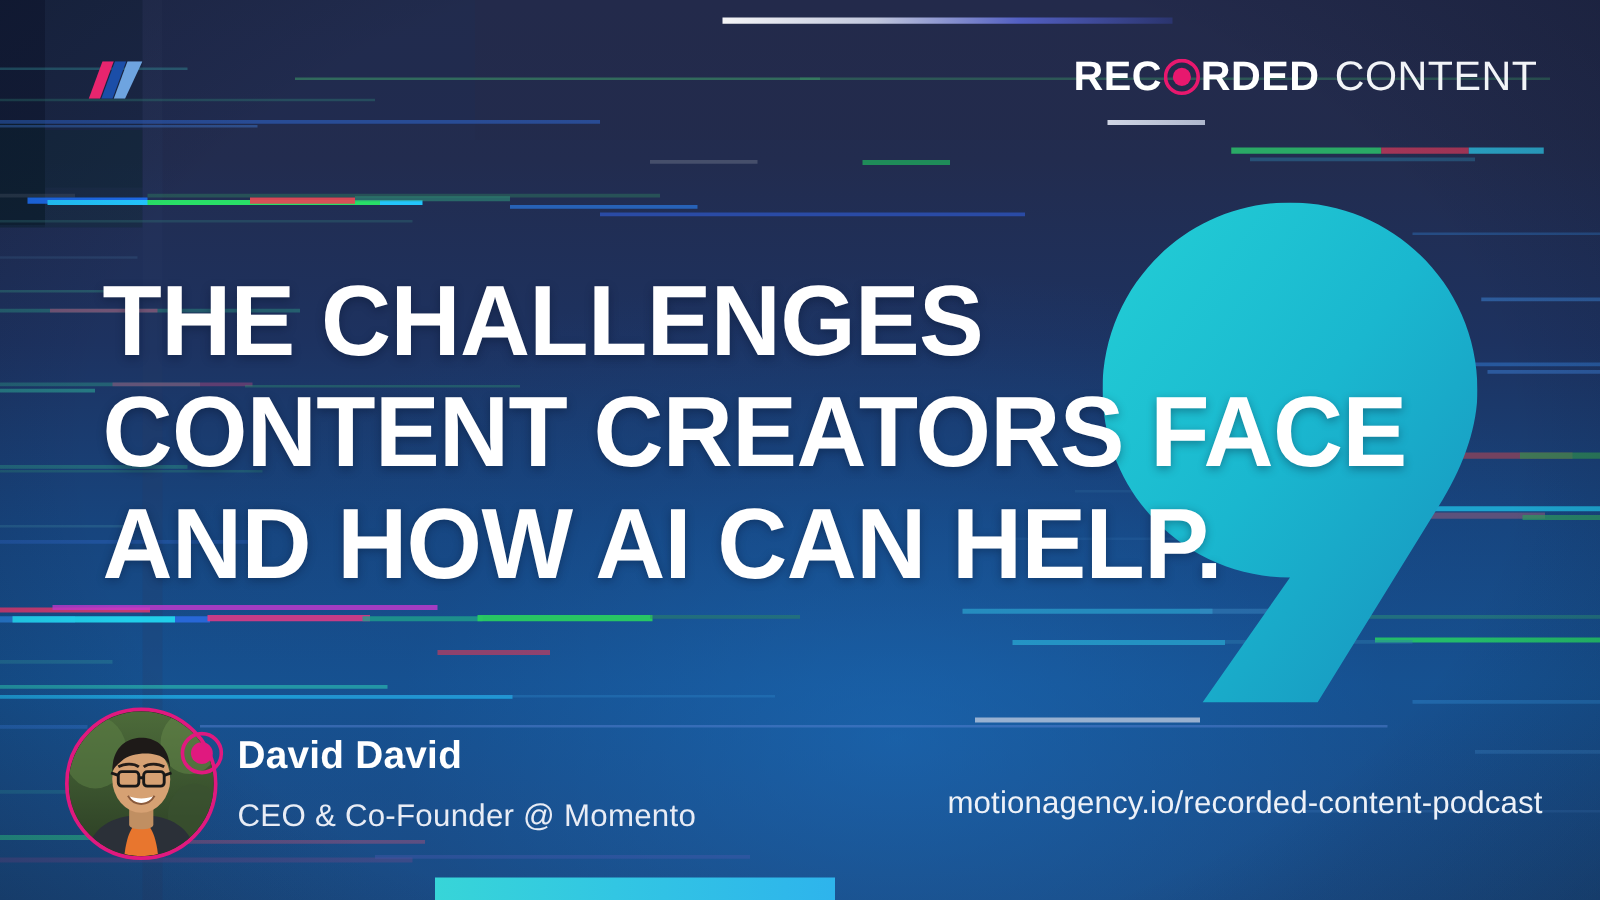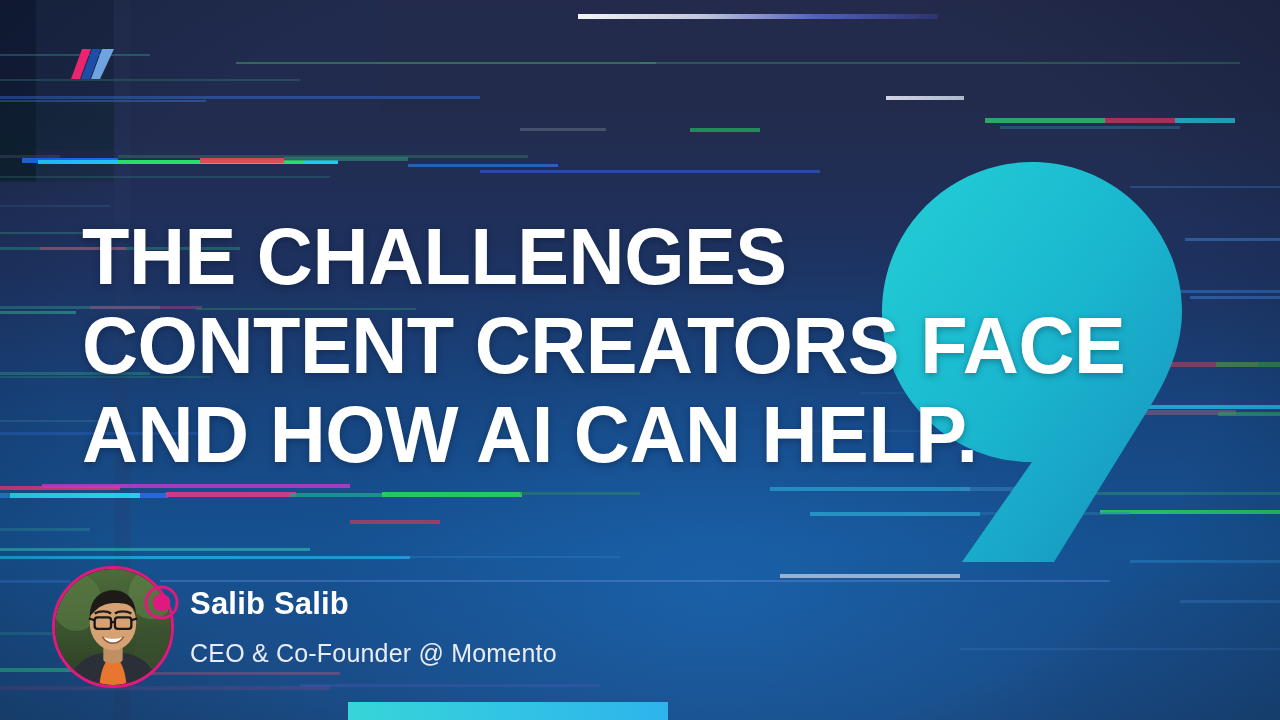--- a/index.html
+++ b/index.html
@@ -302,20 +302,29 @@
   <div class="bg-vignette"></div>
 
   <div id="motion-logo">
     <svg id="motion-mark" viewBox="0 0 52 30" aria-hidden="true">
       <polygon points="9,30 20,0 29,0 18,30" fill="#e8256e"></polygon>
       <polygon points="19,30 30,0 39,0 28,30" fill="#1b4ea8"></polygon>
       <polygon points="29,30 40,0 52,0 38,30" fill="#6ea4e0"></polygon>
     </svg>
   </div>
 
+  <div id="rc-lockup">
+    <span class="rc-bold">REC</span>
+    <svg id="rc-dot" viewBox="0 0 30 30" aria-hidden="true">
+      <circle cx="15" cy="15" r="13.5" fill="none" stroke="#e8186e" stroke-width="3"></circle>
+      <circle cx="15" cy="15" r="7.5" fill="#e8186e"></circle>
+    </svg>
+    <span class="rc-bold">RDED</span>
+    <span class="rc-light" style="margin-left:12px">CONTENT</span>
+  </div>
   <div id="rc-rule"></div>
 
   <h1 id="headline">
     <span class="hl-line">THE CHALLENGES</span>
     <span class="hl-line">CONTENT CREATORS FACE</span>
     <span class="hl-line">AND HOW AI CAN HELP.</span>
   </h1>
 
   <div id="speaker">
     <div id="avatar-wrap">
@@ -363,21 +372,22 @@
             <path d="M49 70 C54 79 66 79 71 70" stroke="#8a5a3c" stroke-width="1.6" fill="none"></path>
           </g>
         </svg>
       </div>
       <svg id="avatar-badge" viewBox="0 0 36 36" aria-hidden="true">
         <circle cx="18" cy="18" r="16" fill="none" stroke="#e0197f" stroke-width="3"></circle>
         <circle cx="18" cy="18" r="9" fill="#e0197f"></circle>
       </svg>
     </div>
     <div id="speaker-text">
-      <span id="speaker-name">Salib Salib</span>
+      <span id="speaker-name">David David</span>
       <span id="speaker-role">CEO &amp; Co-Founder @ Momento</span>
     </div>
   </div>
 
+  <div id="site-url">motionagency.io/recorded-content-podcast</div>
 
   <div id="bottom-bar"></div>
 
 </div>
 
 </body></html>

